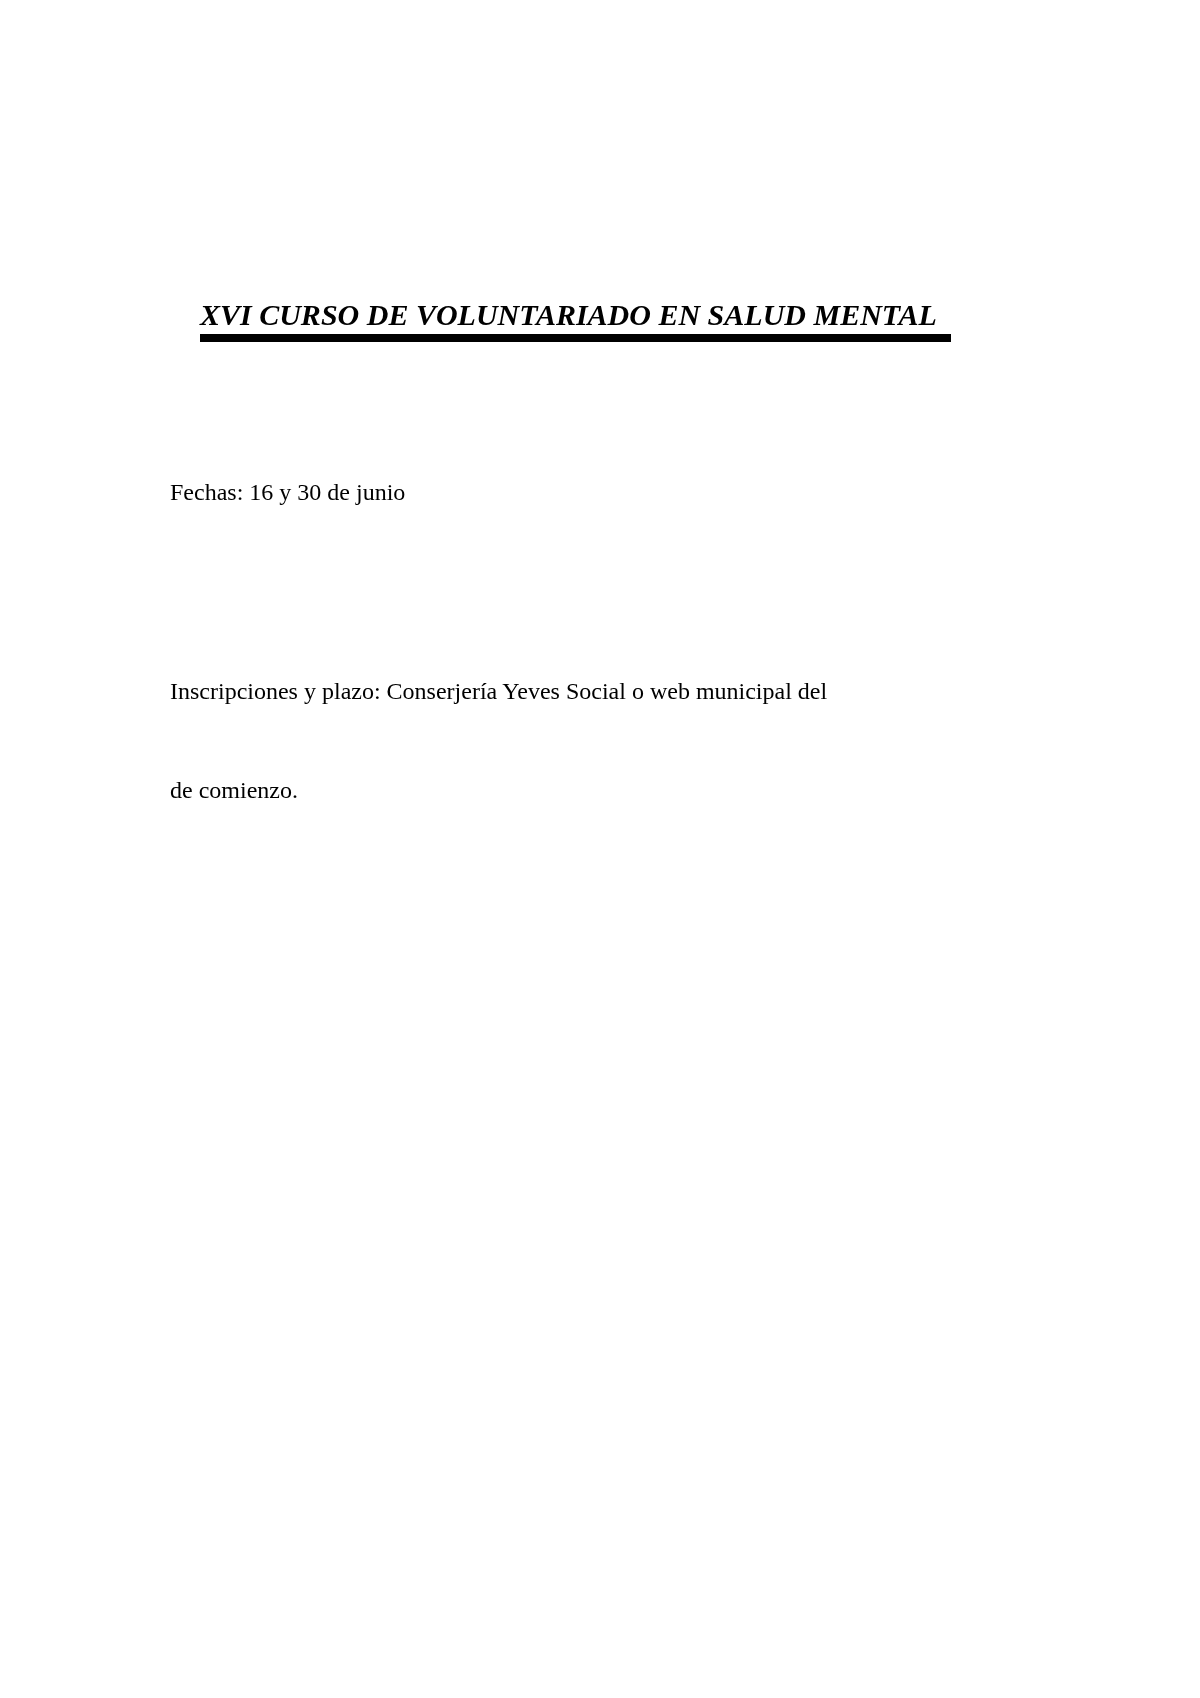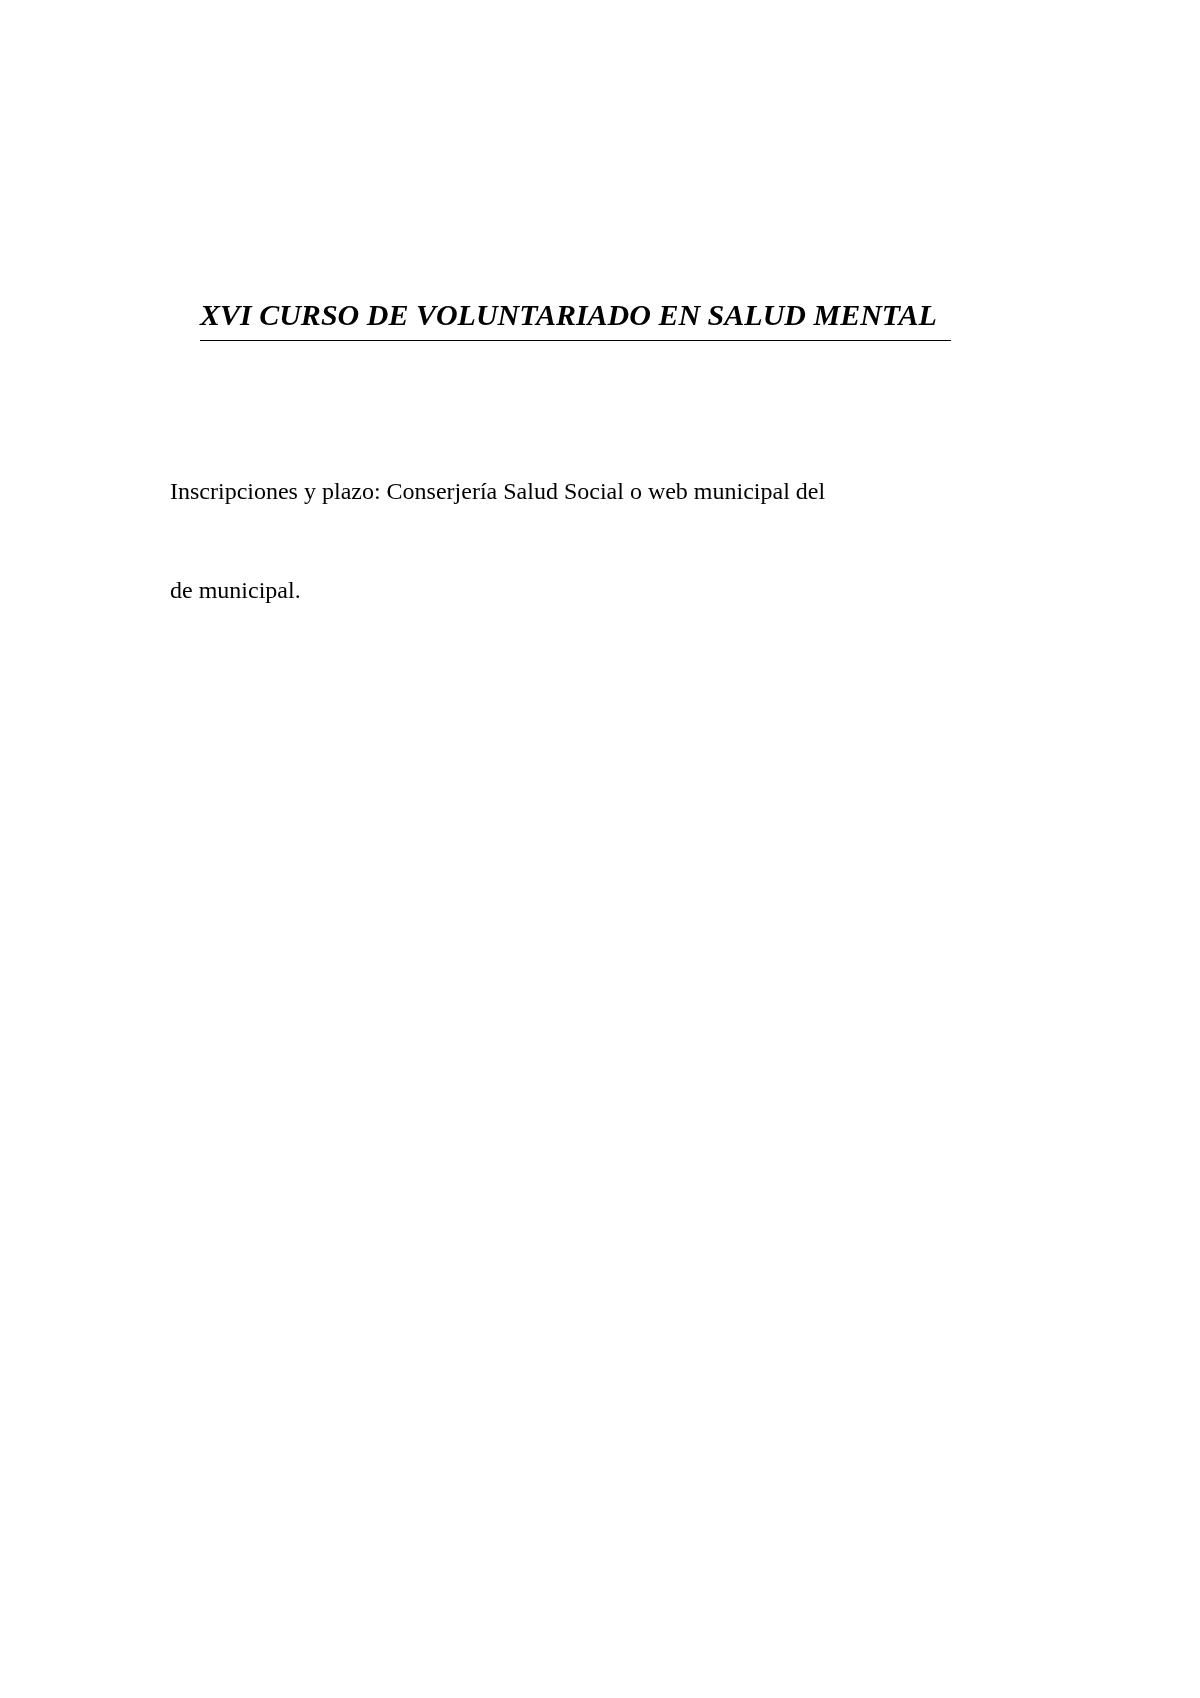--- a/index.html
+++ b/index.html
@@ -20,48 +20,51 @@
   }
   .title-line {
     font-size: 30px;
     font-weight: bold;
     font-style: italic;
     line-height: 34px;
     white-space: pre-wrap;
   }
   .u3 {
     display: inline-block;
-    border-bottom: 1px solid #000000;
-    padding-bottom: 8px;
+    border-bottom: 8px solid #000000;
+    padding-bottom: 2px;
     white-space: pre-wrap;
   }
   .ext { padding-right: 14px; }
   .para {
     font-size: 24px;
     line-height: 33px;
     margin-top: 34px;
     white-space: pre-wrap;
   }
   .para .line { white-space: pre-wrap; }
 </style>
 </head>
 <body>
 
 <div id="doc">
 
   <div class="title-line">
     <span class="u3 ext">XVI CURSO DE VOLUNTARIADO EN SALUD MENTAL</span>
   </div>
 
+  <div class="para">
+    <div class="line">Fechas: 16 y 30 de junio</div>
+  </div>
 
 
 
   <div class="para">
-    <div class="line">Inscripciones y plazo: Conserjería Salud Social o web municipal del</div>
-    <div class="line">de municipal.</div>
+    <div class="line">Inscripciones y plazo: Conserjería Yeves Social o web municipal del</div>
+    <div class="line">de comienzo.</div>
   </div>
 
   <div class="para">
   </div>
 
   <div class="para">
     
     
   </div>
 

